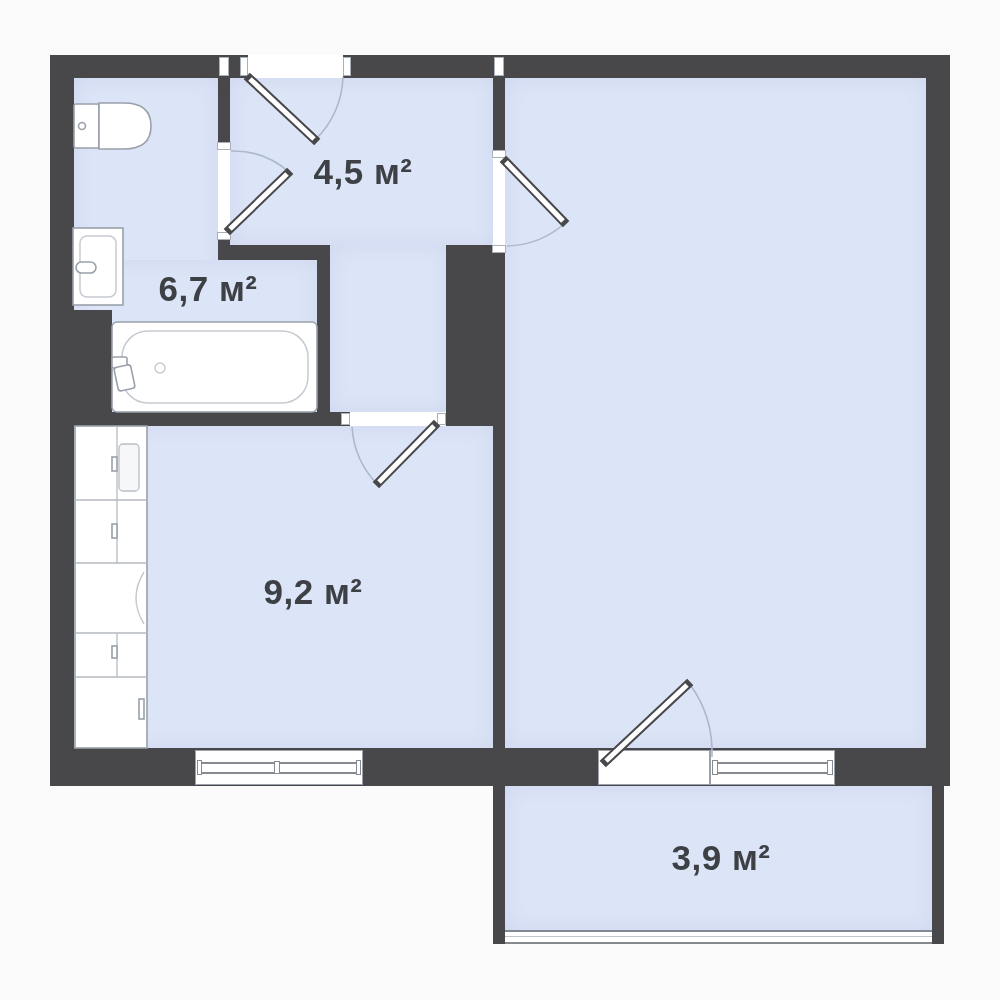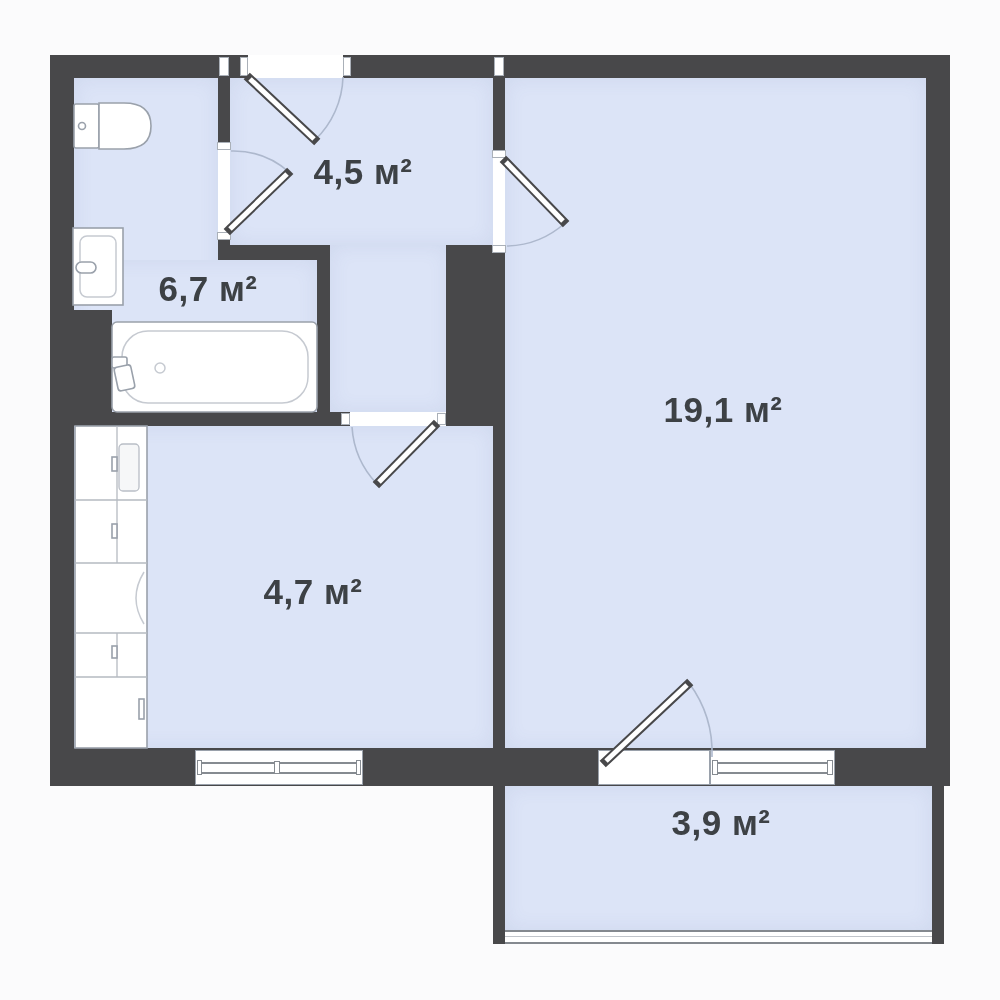--- a/index.html
+++ b/index.html
@@ -156,17 +156,16 @@
       <rect class="fx" x="112" y="457" width="5" height="14"></rect>
       <rect class="fx" x="112" y="524" width="5" height="14"></rect>
       <rect class="fx" x="112" y="646" width="5" height="12"></rect>
       <rect class="fx" x="139" y="699" width="5" height="20"></rect>
       <path class="fxl" d="M 144 572 Q 128 598 144 624"></path>
     </g>
   </svg>
 
   <div class="label" style="left:363px;top:172px;">4,5 м²</div>
   <div class="label" style="left:208px;top:289px;">6,7 м²</div>
-  <div class="label" style="left:723px;top:410px;">19,1 м²</div>
-  <div class="label" style="left:313px;top:592px;">4,7 м²</div>
-  <div class="label" style="left:721px;top:823px;">3,9 м²</div>
+  <div class="label" style="left:313px;top:592px;">9,2 м²</div>
+  <div class="label" style="left:721px;top:858px;">3,9 м²</div>
 
 </div>
 
 </body></html>

